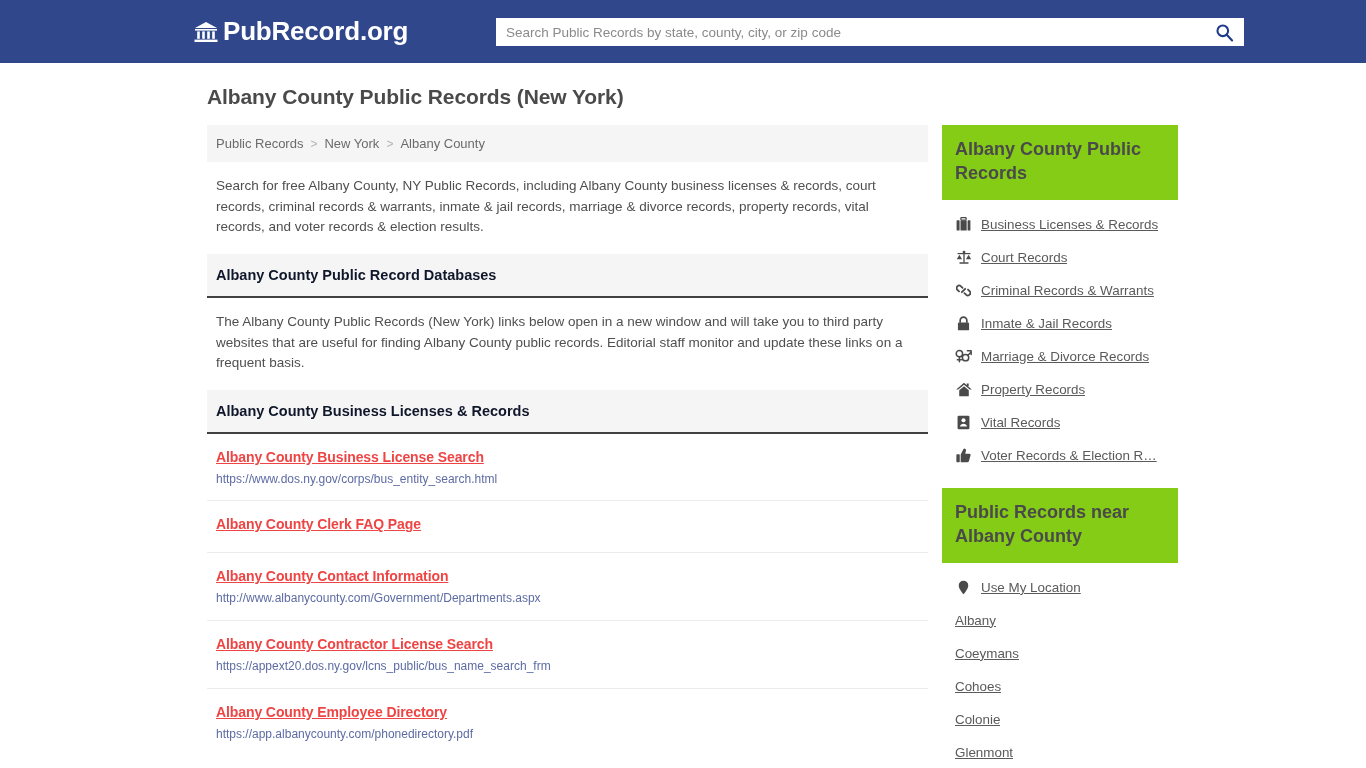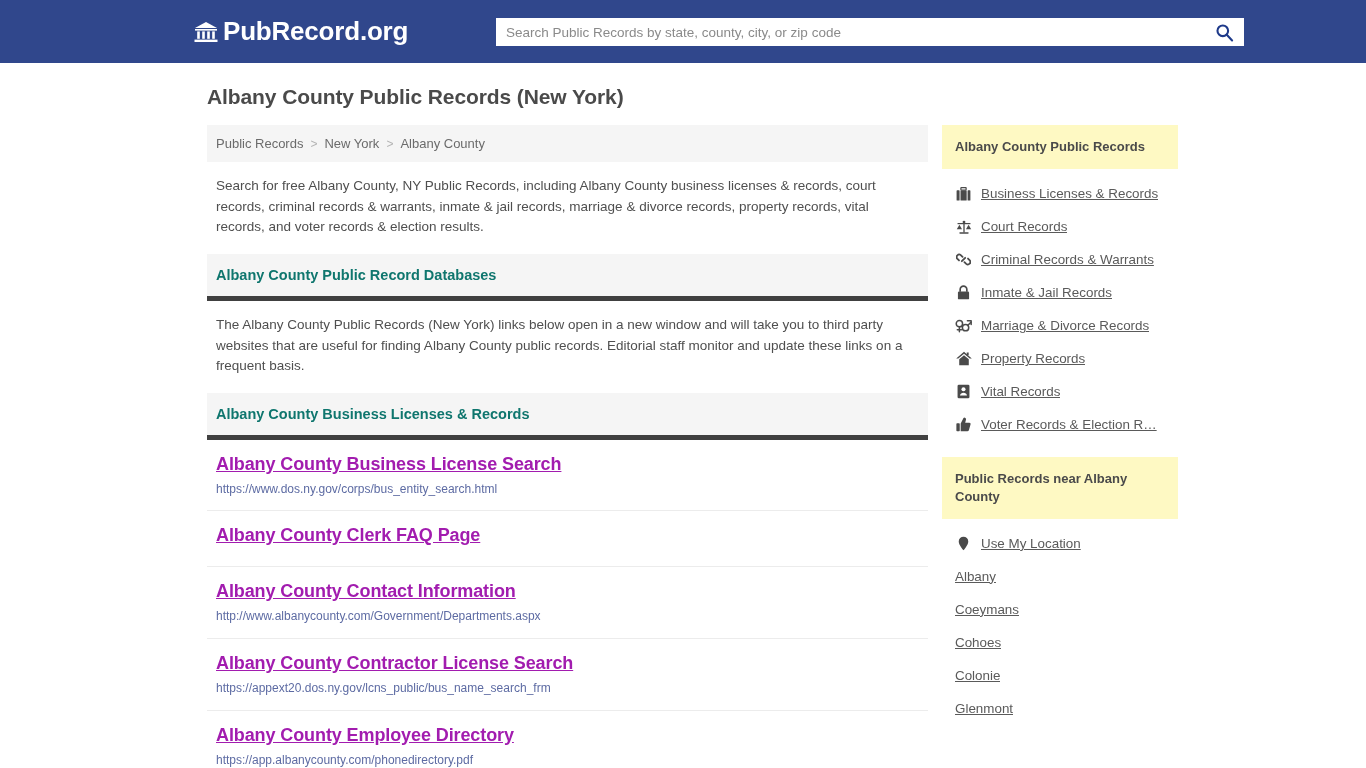--- a/index.html
+++ b/index.html
@@ -141,59 +141,59 @@
     font-size: 13.5px;
     line-height: 1.53;
     color: #4f4f4f;
     padding: 14px 9px 16px 9px;
     margin: 0;
   }
 
   
   .section-bar {
     background: #f5f5f5;
-    border-bottom: 5px solid #404040;
+    border-bottom: 2px solid #404040;
     padding: 13px 9px;
     font-size: 14.5px;
     font-weight: bold;
-    color: #0f766e;
+    color: #0f172a;
     margin: 0;
   }
 
   
   .link-list { margin: 0; padding: 0; list-style: none; }
   .link-item {
     padding: 14px 9px 13px 9px;
     border-bottom: 1px solid #ececec;
   }
   .link-item:last-of-type { border-bottom: 0; }
   .link-title {
     display: inline-block;
-    font-size: 18px;
+    font-size: 14px;
     font-weight: bold;
-    color: #a21caf;
+    color: #ef4444;
     text-decoration: underline;
     margin-bottom: 7px;
     letter-spacing: -0.1px;
   }
   .link-url {
     display: block;
     font-size: 12px;
     color: #5d6ba3;
     text-decoration: none;
     word-break: break-all;
     line-height: 1.3;
   }
 
   
   .side-box { margin-bottom: 16px; }
   .side-head {
-    background: #fef9c3;
+    background: #84cc16;
     padding: 13px 13px 14px 13px;
-    font-size: 13px;
+    font-size: 18px;
     font-weight: bold;
     color: #4a4a4a;
     line-height: 1.33;
   }
   .side-list { margin: 0; padding: 8px 0 0 0; list-style: none; }
   .side-item {
     display: flex;
     align-items: center;
     gap: 9px;
     padding: 9px 13px;

